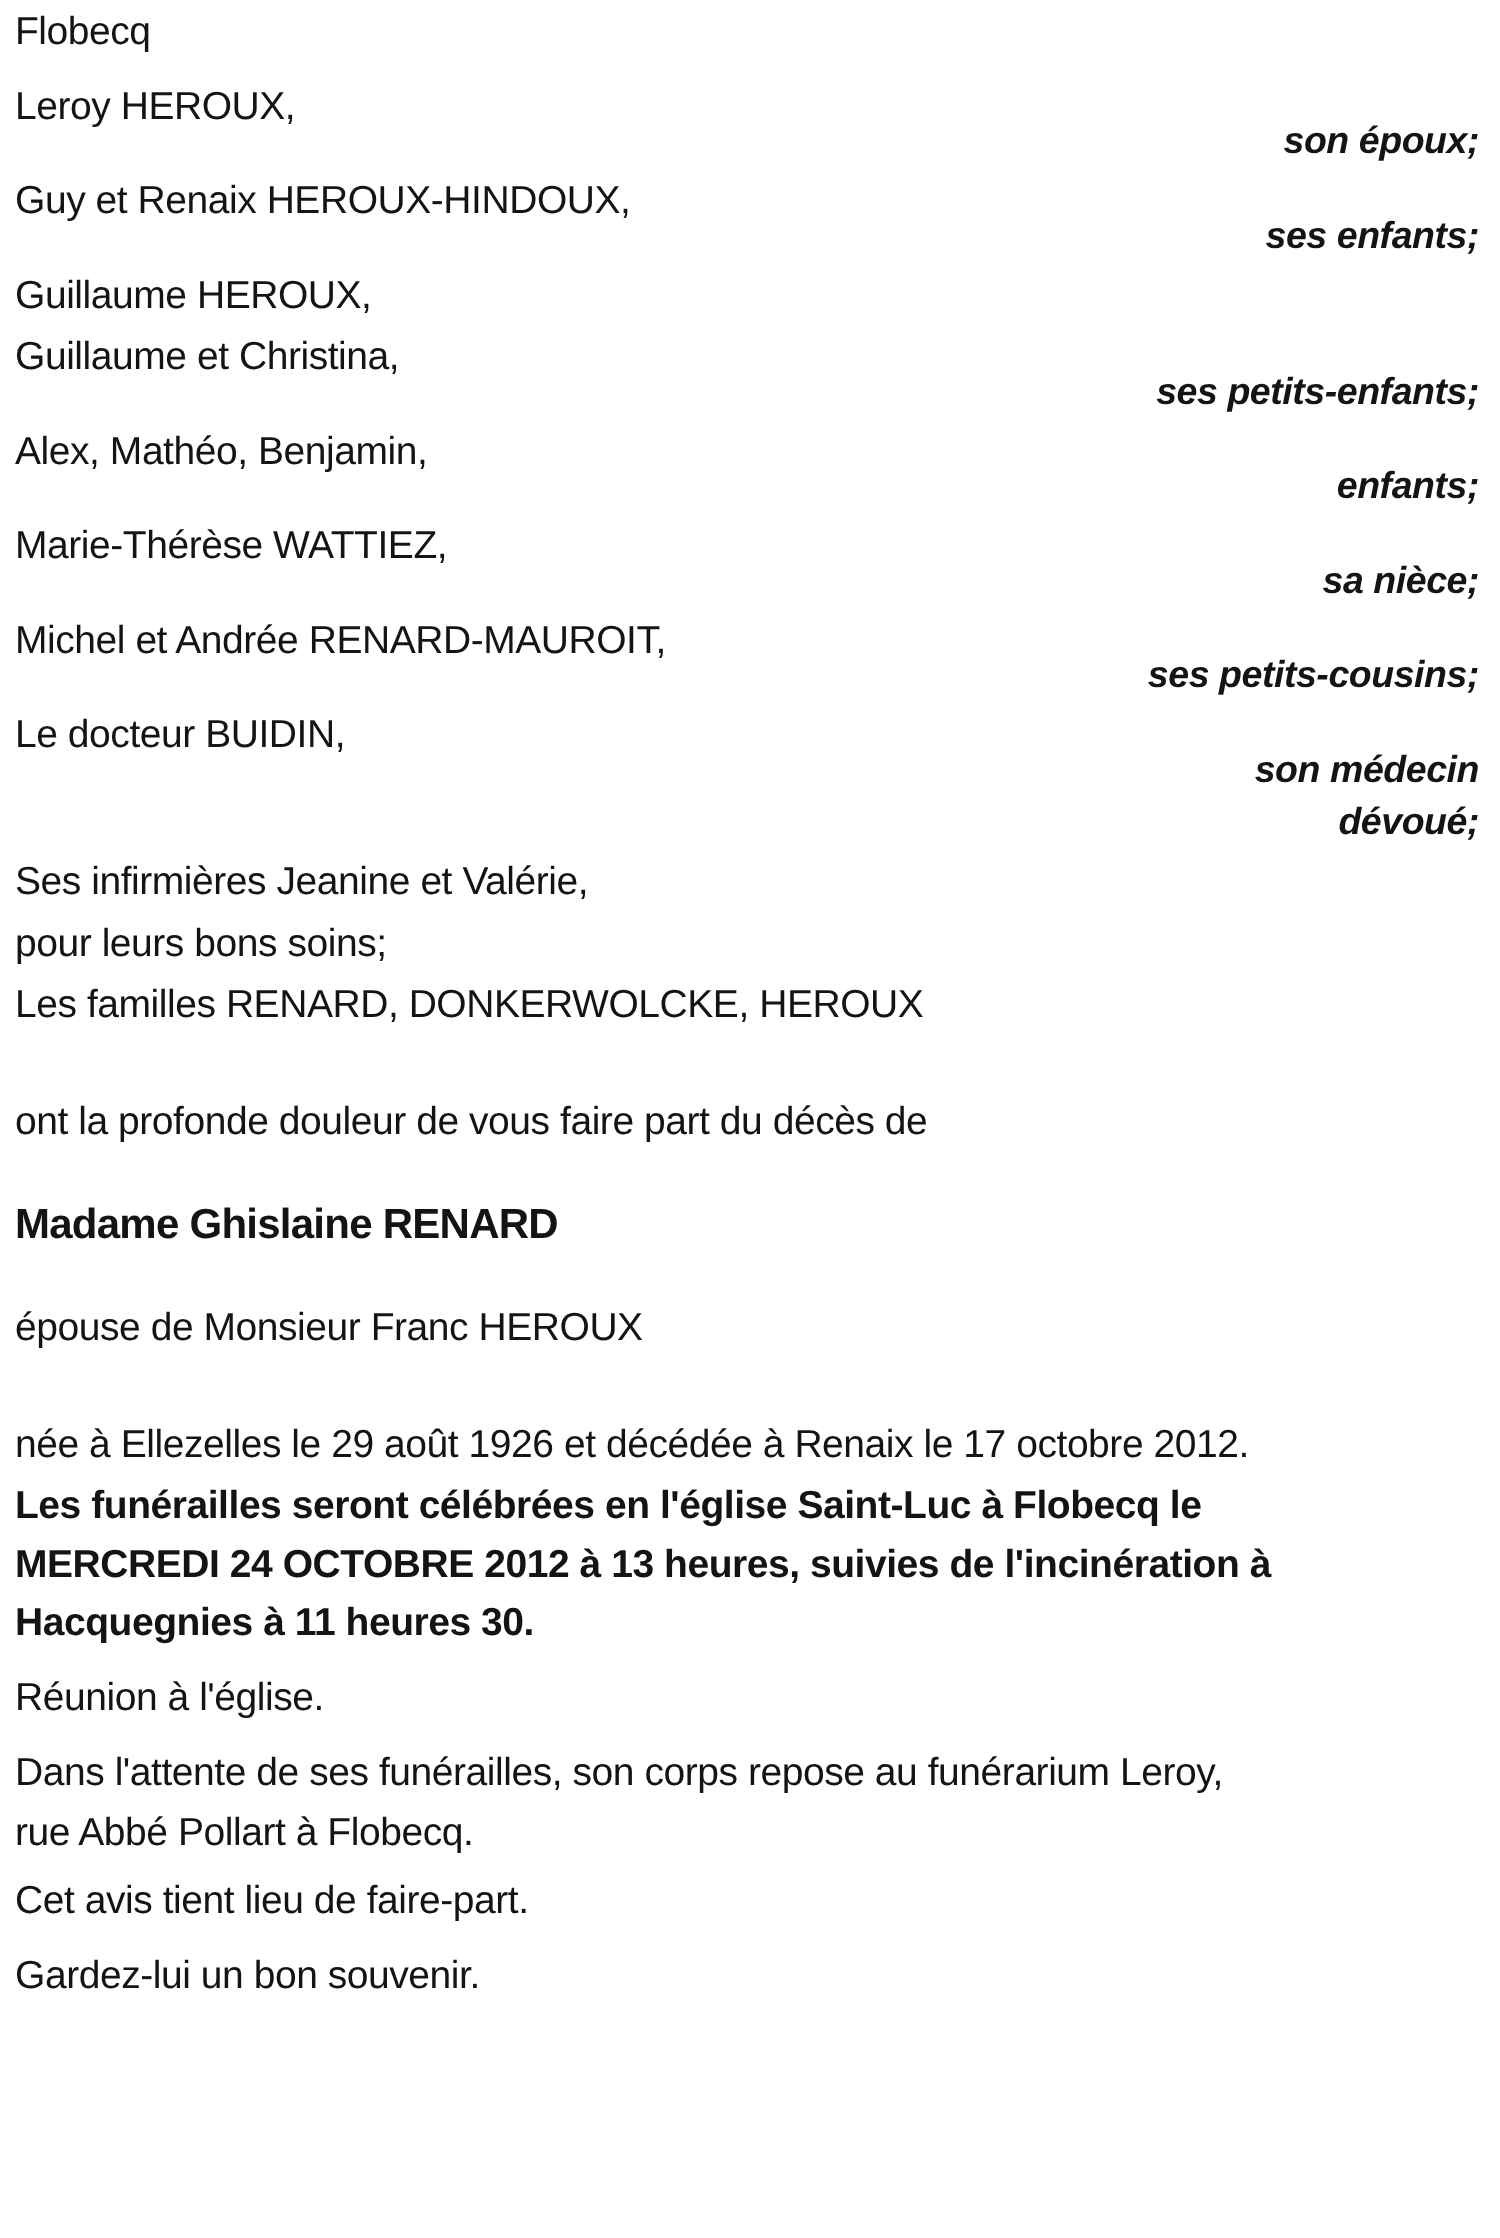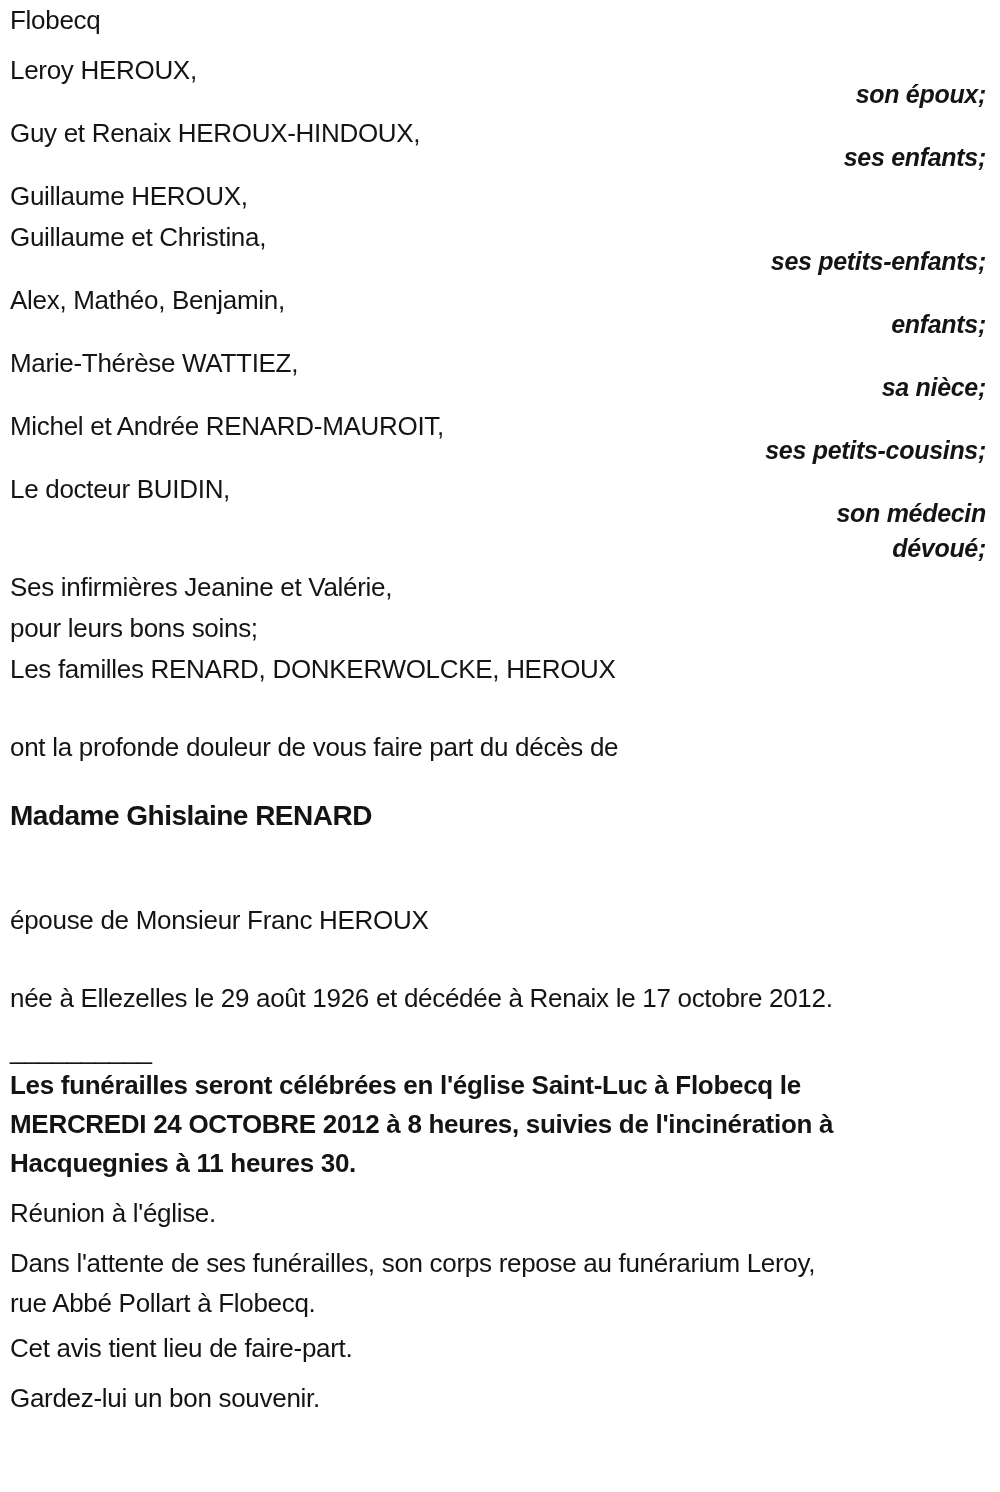--- a/index.html
+++ b/index.html
@@ -39,21 +39,21 @@
   }
   .announcement { margin-top: 37px; }
   .deceased-name {
     font-size: 28px;
     font-weight: bold;
     line-height: 48px;
     letter-spacing: -0.5px;
     margin-top: 24px;
     white-space: nowrap;
   }
-  .spouse-line { margin-top: 60px; }
+  .spouse-line { margin-top: 24px; }
   .life-dates { margin-top: 37px; }
   .separator-line {
     margin-top: 16px;
     font-size: 26px;
     line-height: 30px;
     white-space: nowrap;
   }
   .funeral-block { margin-top: 1px; }
   .funeral-block .funeral-line {
     font-size: 26px;
@@ -136,25 +136,24 @@
   </div>
 
   <p class="line announcement">ont la profonde douleur de vous faire part du décès de</p>
 
   <h1 class="deceased-name">Madame Ghislaine RENARD</h1>
 
   <p class="line spouse-line">épouse de Monsieur Franc HEROUX</p>
 
   <p class="line life-dates">née à Ellezelles le 29 août 1926 et décédée à Renaix le 17 octobre 2012.</p>
 
-  <p class="separator-line">__________</p>
 
   <div class="funeral-block">
     <div class="funeral-line">Les funérailles seront célébrées en l'église Saint-Luc à Flobecq le</div>
-    <div class="funeral-line">MERCREDI 24 OCTOBRE 2012 à 8 heures, suivies de l'incinération à</div>
+    <div class="funeral-line">MERCREDI 24 OCTOBRE 2012 à 13 heures, suivies de l'incinération à</div>
     <div class="funeral-line">Hacquegnies à 11 heures 30.</div>
   </div>
 
   <p class="line meeting-line">Réunion à l'église.</p>
 
   <div class="repose-block">
     <div class="repose-line">Dans l'attente de ses funérailles, son corps repose au funérarium Leroy,</div>
     <div class="repose-line">rue Abbé Pollart à Flobecq.</div>
   </div>
 

